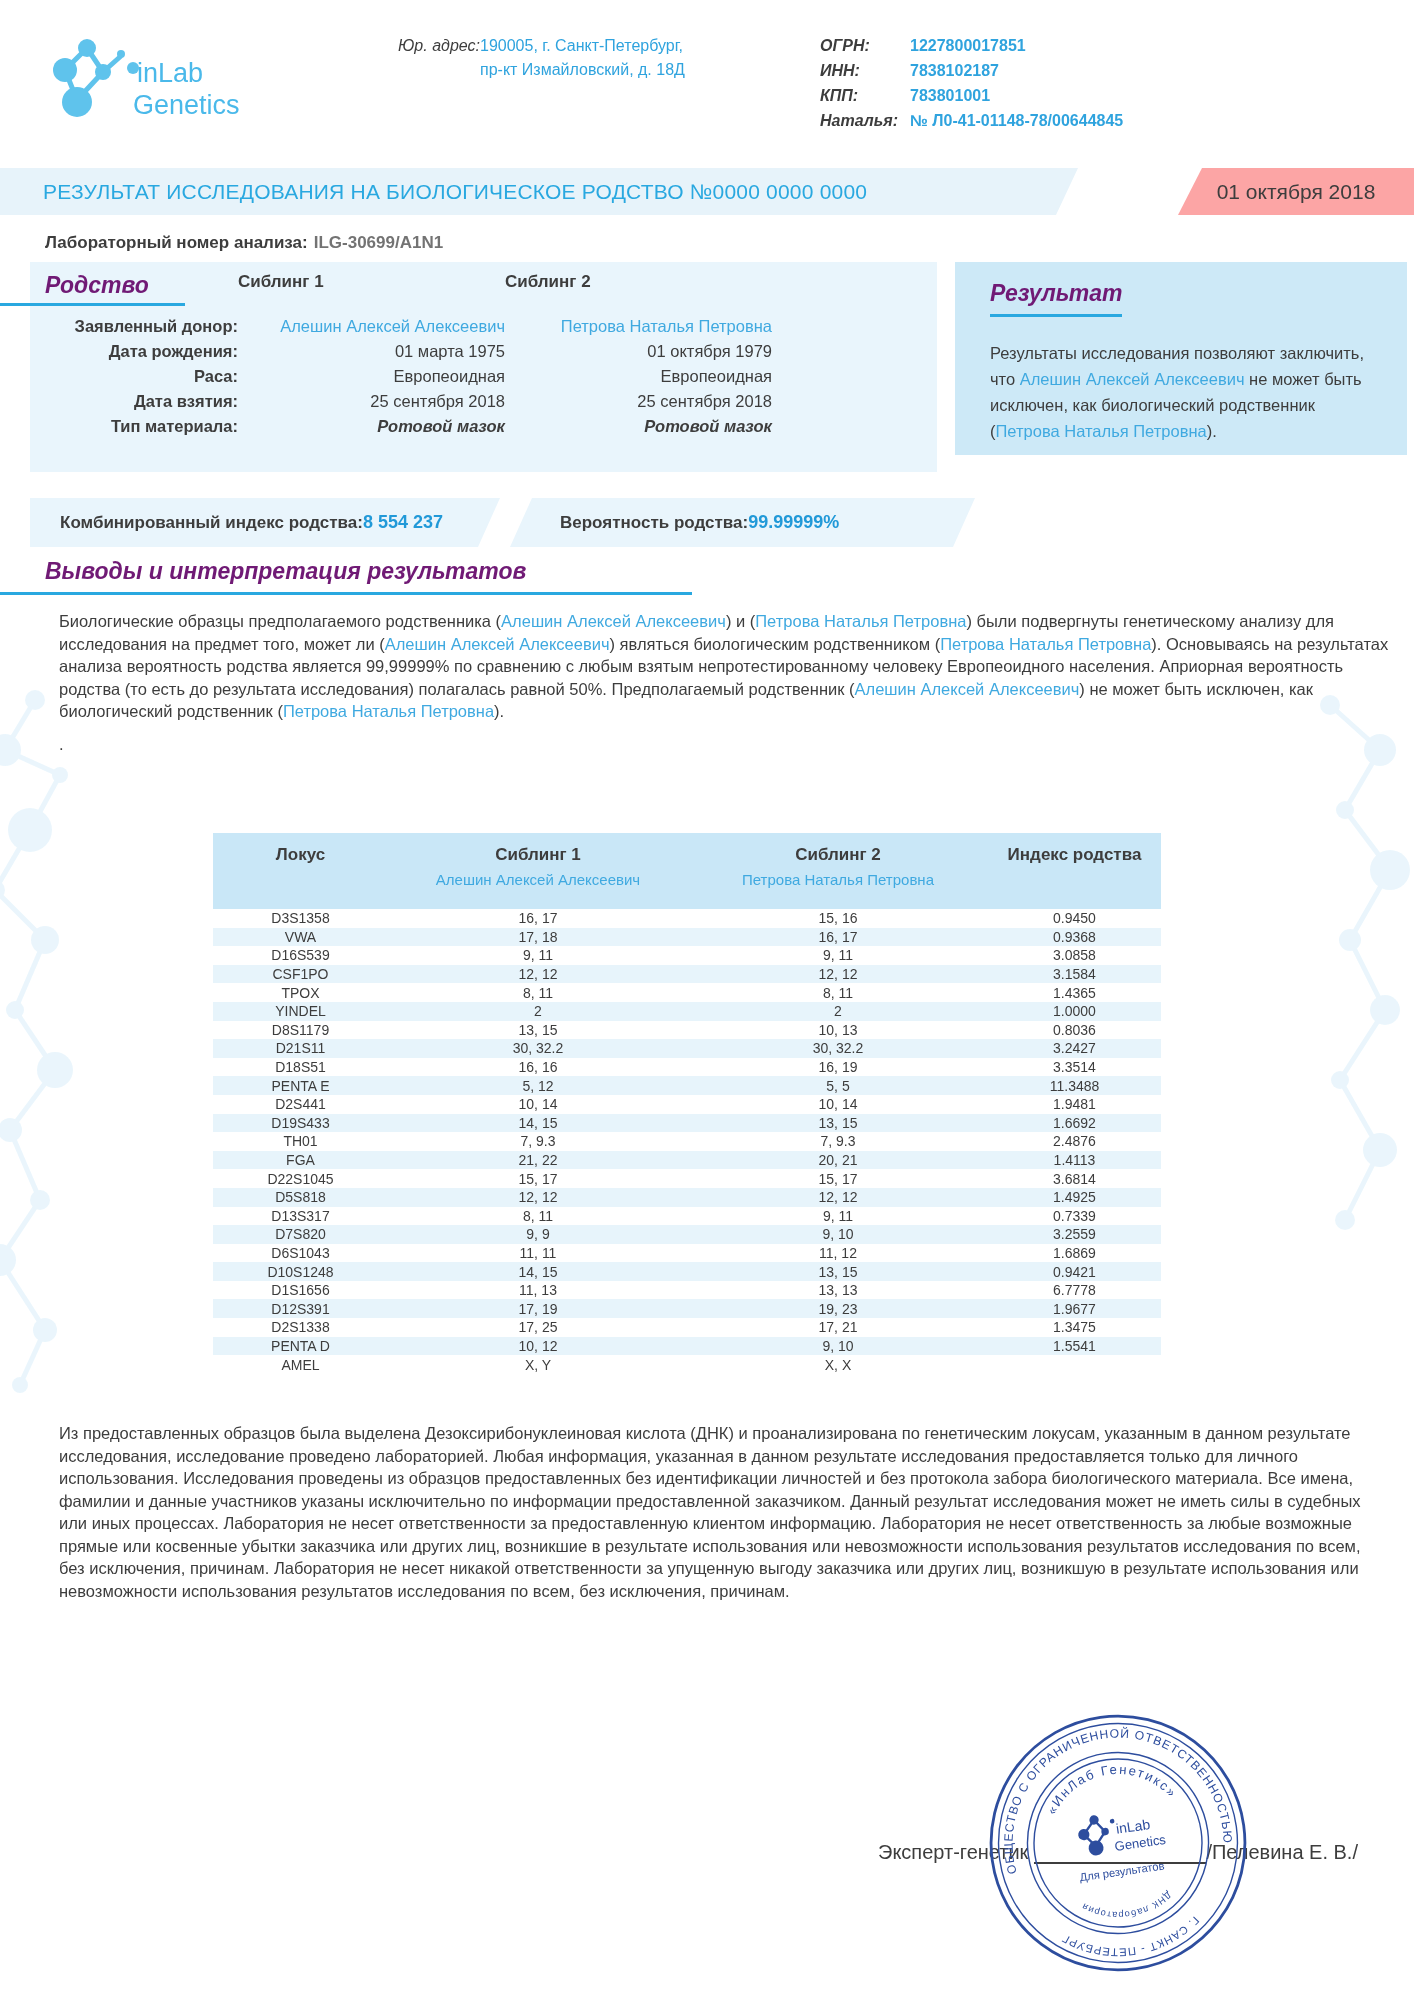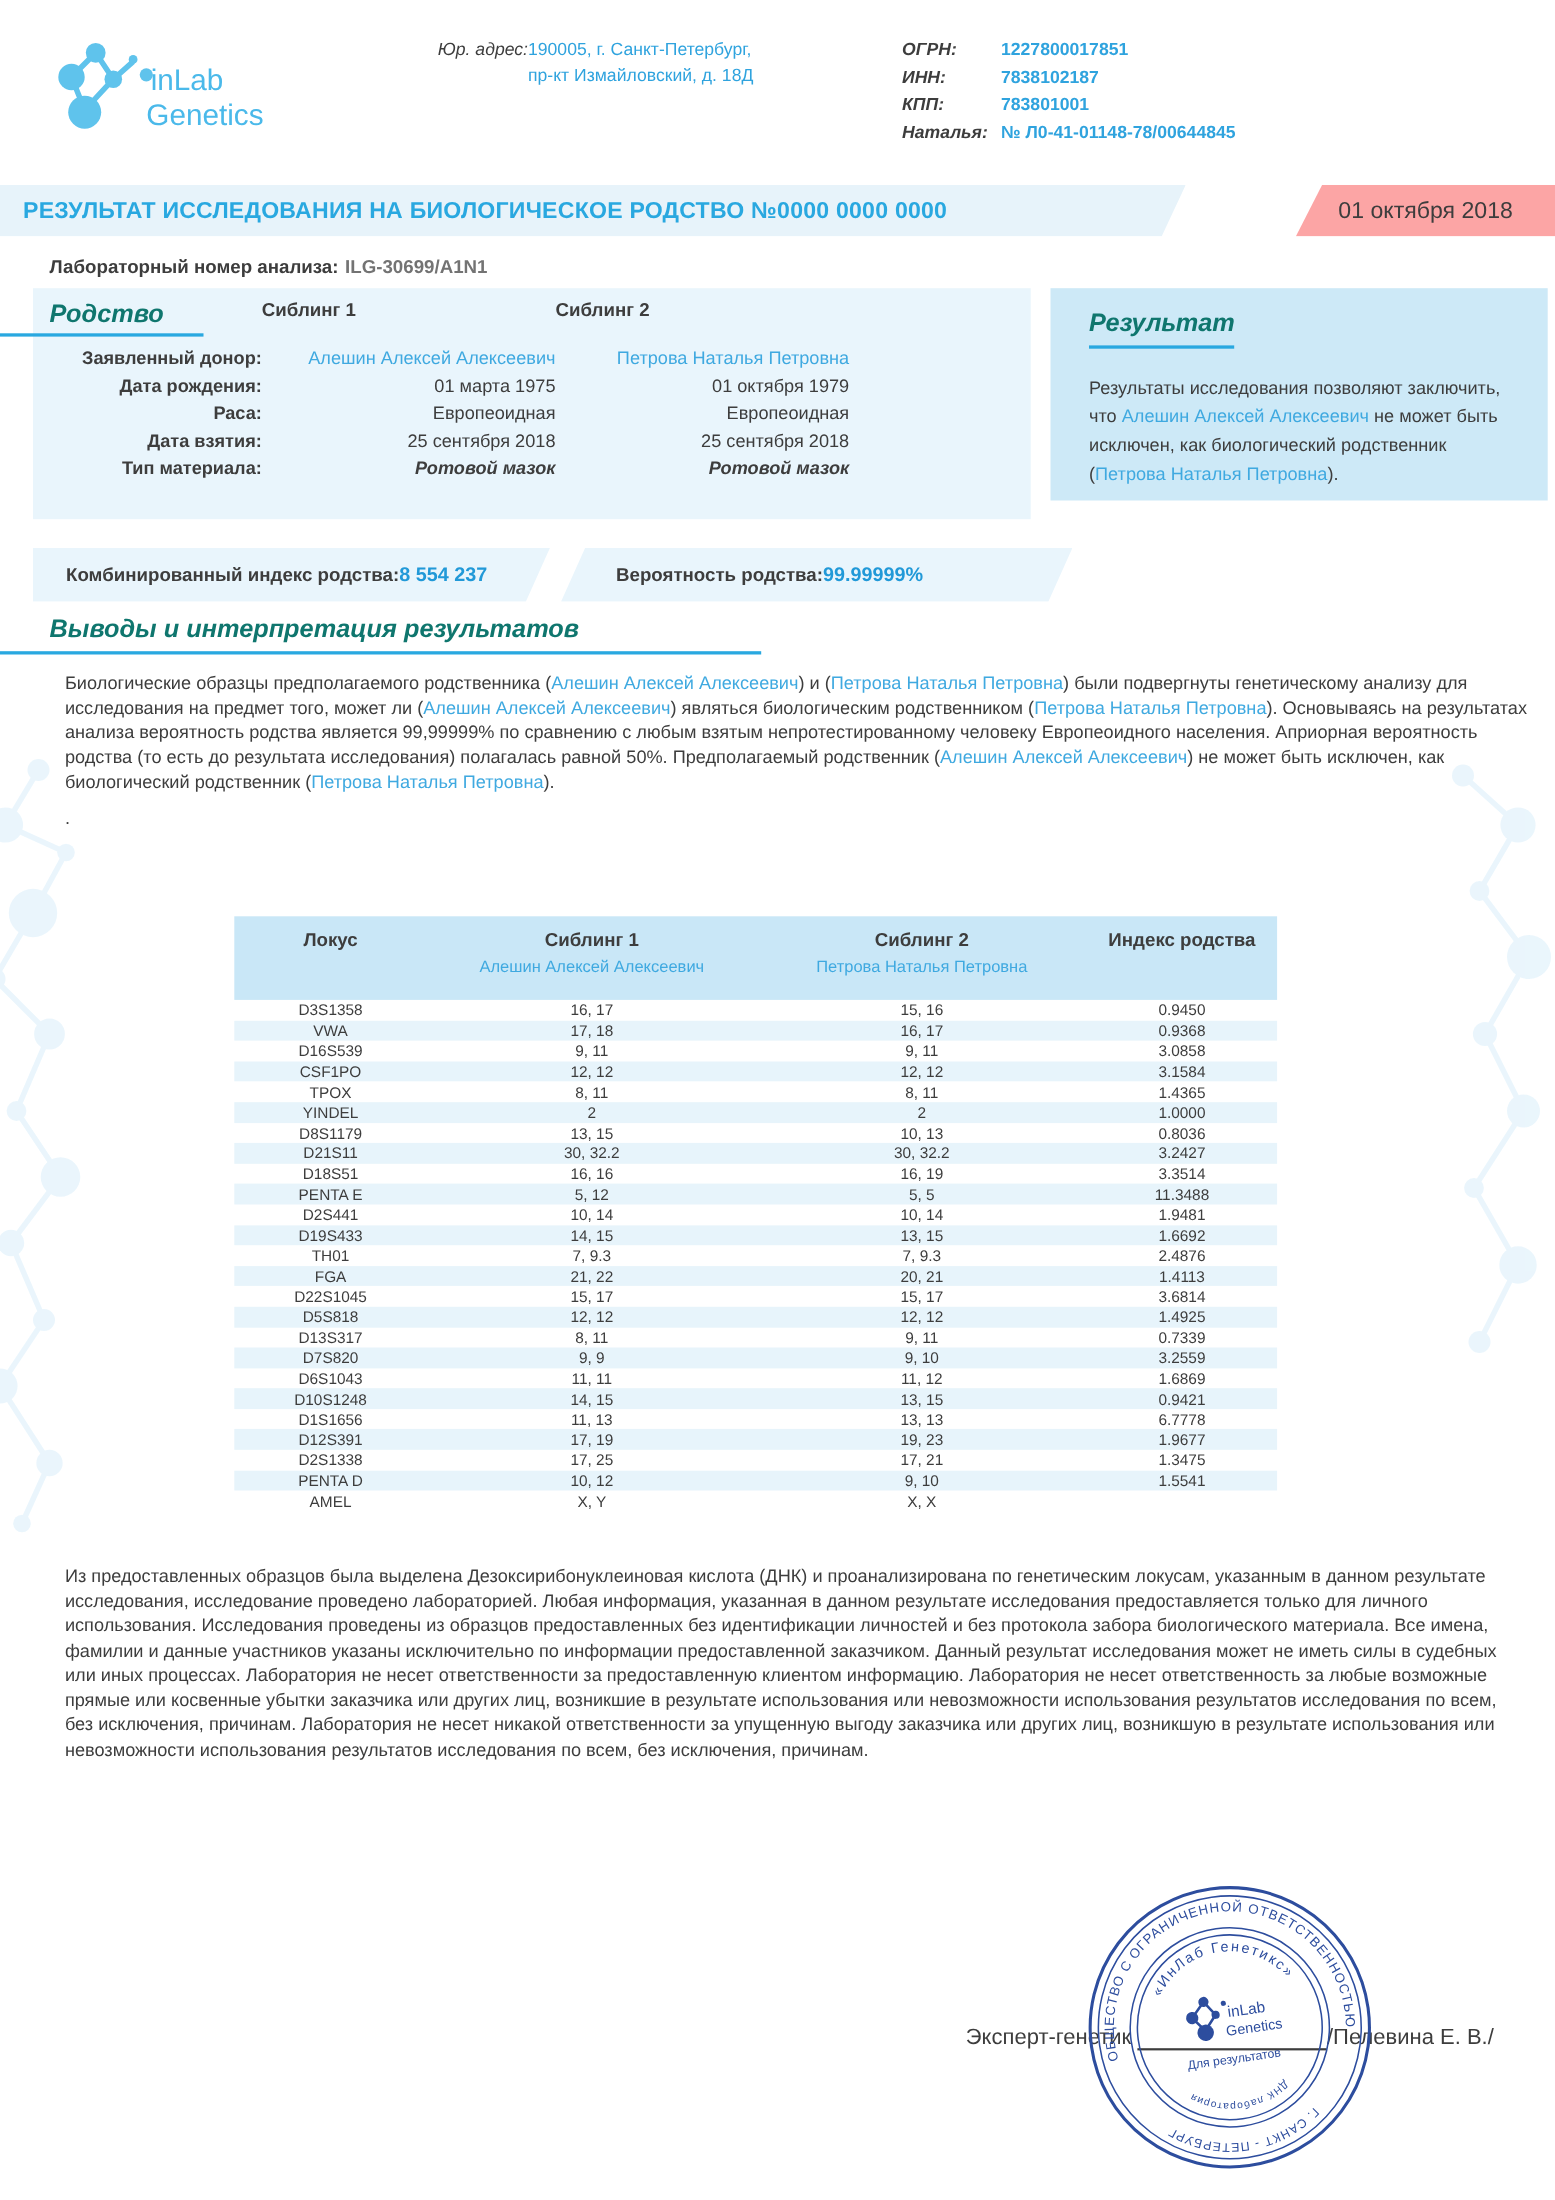--- a/index.html
+++ b/index.html
@@ -16,34 +16,34 @@
 
   
   .addr-label, .reg-label { font-style:italic; color:#3d3d3d; font-size:16px; }
   .addr-val, .reg-val { color:#2fa3de; font-size:16px; }
   .reg-row { display:flex; margin-bottom:7px;font-weight:bold; }
   .reg-row .reg-label { width:90px; }
 
   
   .title-band { position:absolute; left:0; top:168px; width:1078px; height:47px; background:#e7f3fa;
                 clip-path:polygon(0 0,1078px 0,1056px 47px,0 47px); display:flex; align-items:center; }
-  .title-band span { margin-left:21px; color:#29a8e0; font-weight:bold; font-size:21px; letter-spacing:0.2px; }
+  .title-band span { margin-left:43px; color:#29a8e0; font-weight:normal; font-size:21px; letter-spacing:0.2px; }
   .date-band { position:absolute; left:1178px; top:168px; width:236px; height:47px; background:#fca5a5;
                clip-path:polygon(24px 0,236px 0,236px 47px,0 47px); display:flex; align-items:center; justify-content:center; }
   .date-band span { color:#3d3d3d; font-size:21px; }
 
   .labnum { position:absolute; left:45px; top:233px; font-size:17px; }
   .labnum b { color:#3d3d3d; font-weight:bold; }
   .labnum .val { color:#737373; font-weight:bold; margin-left:6px; }
 
   
   .kin-panel { position:absolute; left:30px; top:262px; width:907px; height:210px; background:#e9f5fc; }
   .res-panel { position:absolute; left:955px; top:262px; width:452px; height:193px; background:#cde9f7; }
 
-  .sec-head { font-style:italic; font-weight:bold; color:#0f766e; font-size:23px; }
+  .sec-head { font-style:italic; font-weight:bold; color:#701a75; font-size:23px; }
   .sec-underline { position:absolute; height:3px; background:#29a8e0; }
 
   .kin-col-head { position:absolute; top:10px; font-weight:bold; color:#3d3d3d; font-size:17px; }
   .kin-rows { position:absolute; left:15px; top:52px; width:880px;text-align:right; }
   .k-row { display:flex; height:25px; align-items:center; font-size:16.5px; }
   .k-label { width:193px; font-weight:bold; color:#3d3d3d; }
   .k-v { width:267px; color:#3d3d3d; }
   .k-row:nth-of-type(1) .k-v { color:#3fa9e0; }
   .k-row:nth-of-type(5) .k-v { font-style:italic;font-weight:bold; }
 

